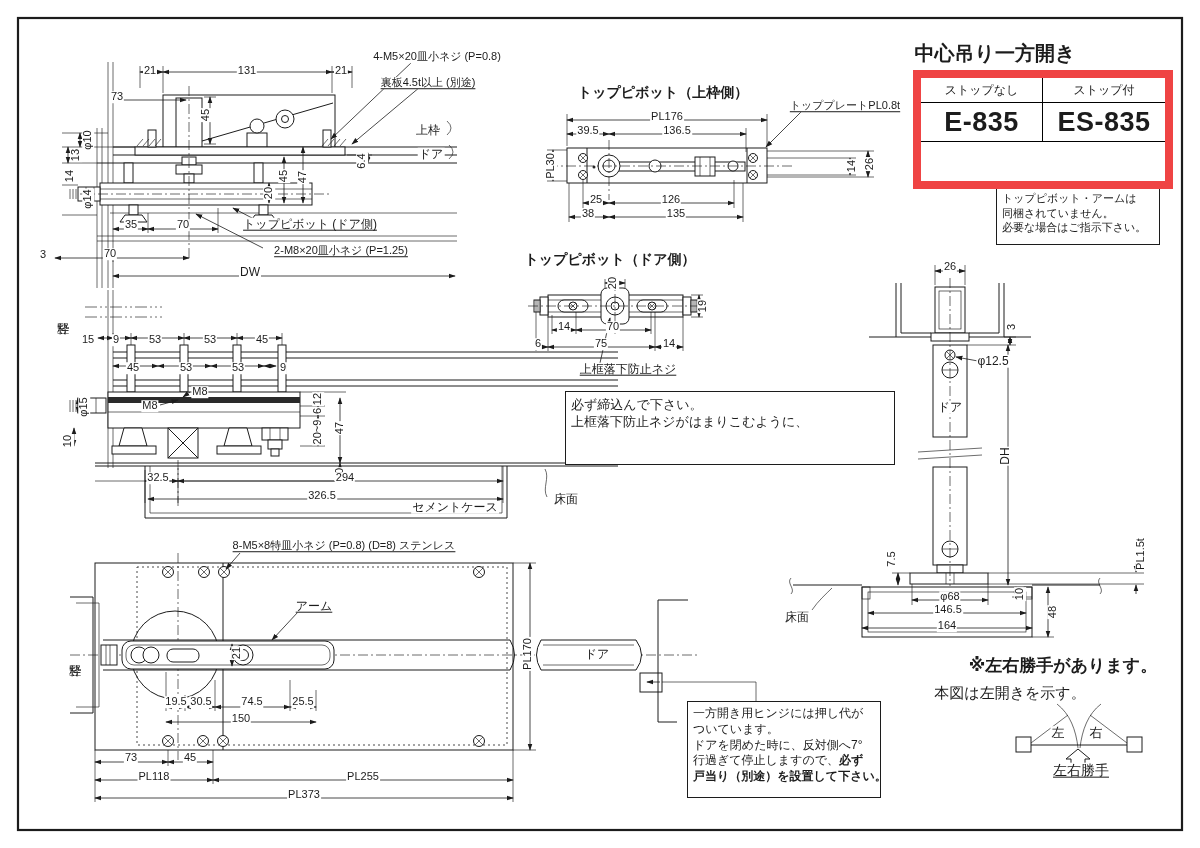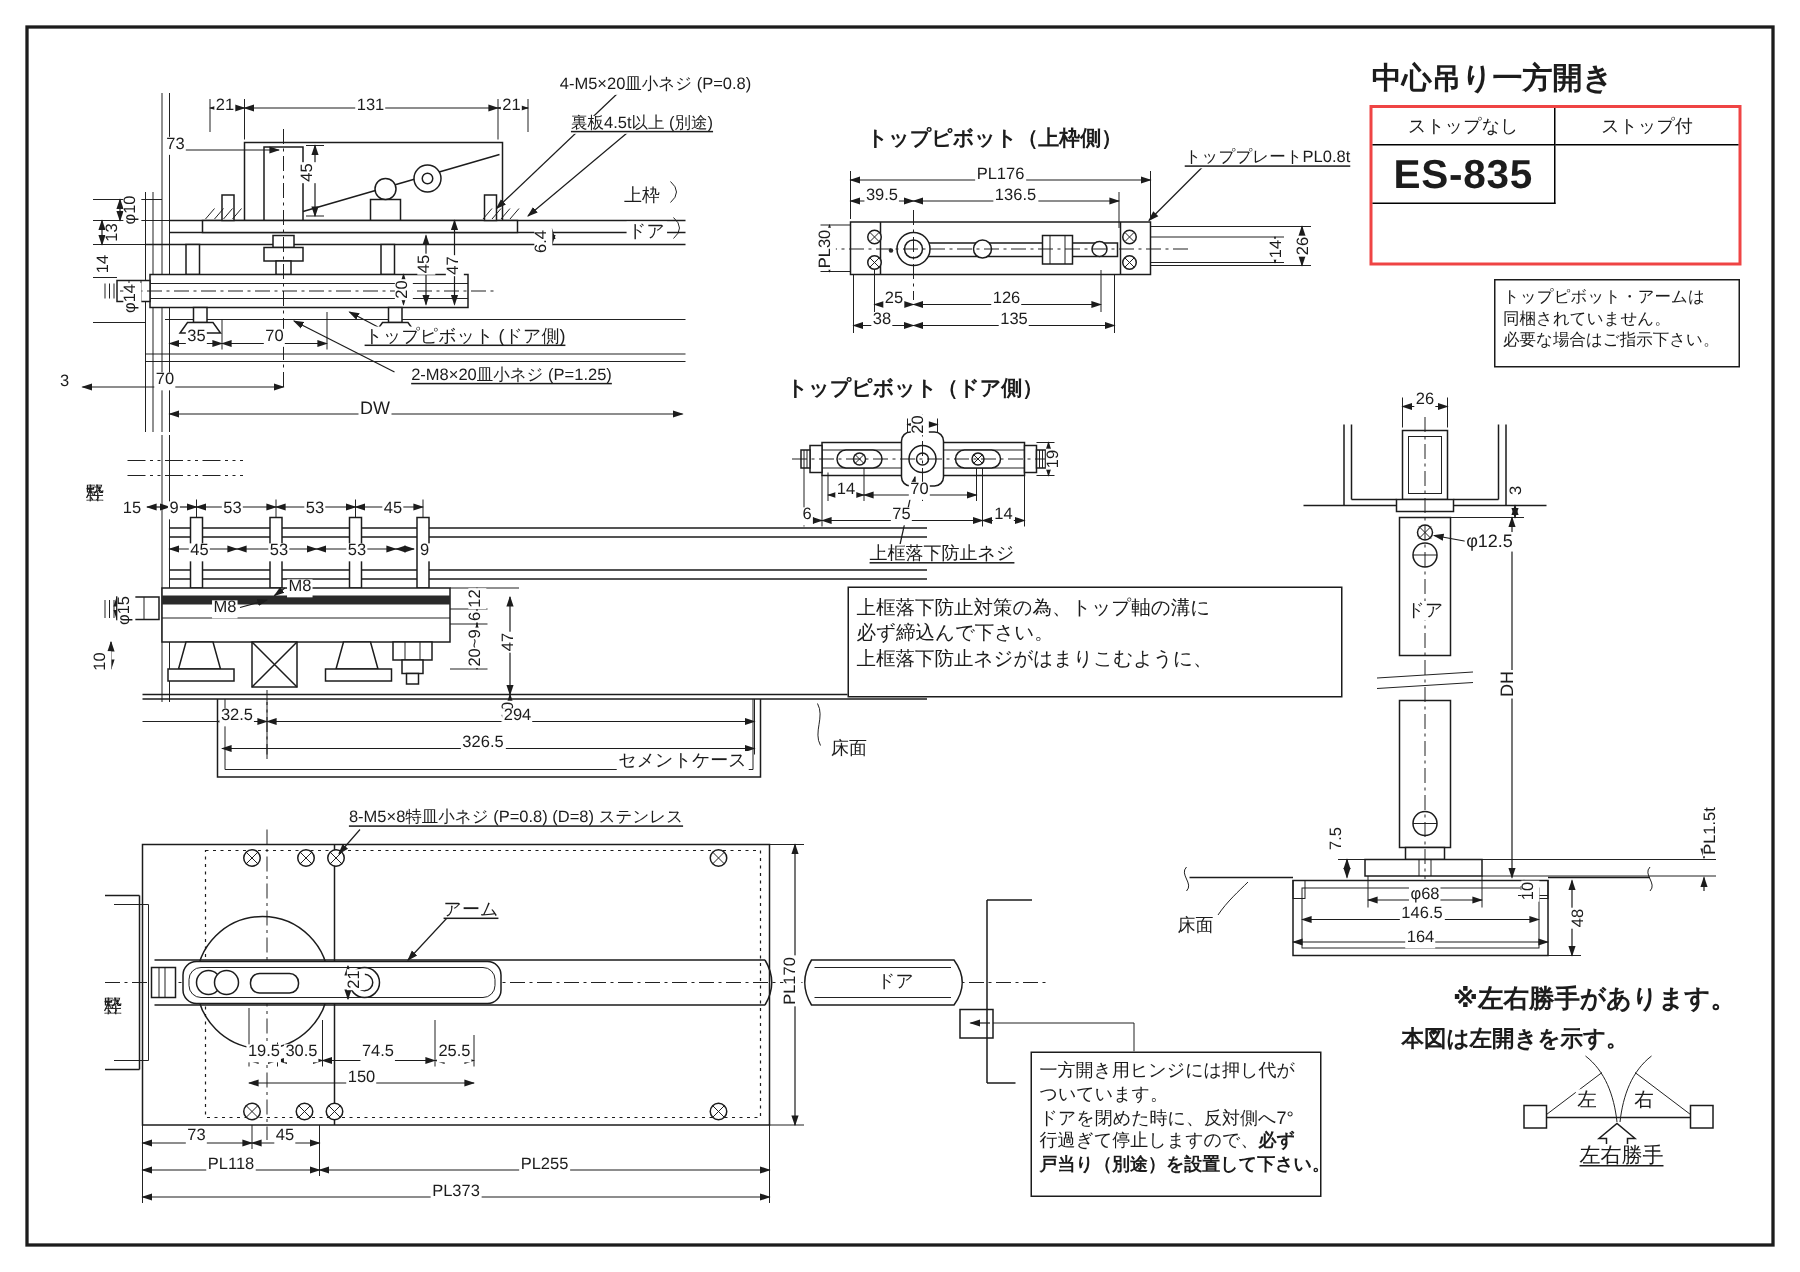--- a/index.html
+++ b/index.html
@@ -17,21 +17,21 @@
   #labels-layer,#notes-layer{position:absolute;left:0;top:0;width:1200px;height:848px;pointer-events:none;}
   .lbl{position:absolute;transform:translate(-50%,-50%);font-size:11px;line-height:1.05;
        white-space:nowrap;background:#fff;padding:0 1px;}
   .lbl.rot{transform:translate(-50%,-50%) rotate(-90deg);}
   .lbl.vert{writing-mode:vertical-rl;background:none;}
   .lbl.bold{font-weight:bold;}
   .lbl.und{text-decoration:underline;text-underline-offset:2px;}
   .note-box{position:absolute;border:1px solid #1c1c1c;background:#fff;padding:4px 5px;
             line-height:1.32;white-space:nowrap;}
   #model-table{position:absolute;left:913px;top:70px;width:244px;height:103px;
-               border:2px solid #ef4444;display:grid;grid-template-columns:1fr 1fr;
+               border:8px solid #ef4444;display:grid;grid-template-columns:1fr 1fr;
                grid-template-rows:25px 1fr 1fr;background:#fff;}
   #model-table .cell{border-right:1.5px solid #000;border-bottom:1.5px solid #000;
                display:flex;align-items:center;justify-content:center;}
   #model-table .cell:nth-child(2n){border-right:none;}
   #model-table .cell:nth-child(5),#model-table .cell:nth-child(6){border-bottom:none;}
   #model-table .hdr{font-size:12px;}
   #model-table .mdl{font-size:27px;font-weight:bold;letter-spacing:0.5px;}
 </style>
 </head>
 <body>
@@ -325,21 +325,20 @@
   </g>
 </svg>
 
 <div id="notes-layer">
       <div class="note-box" style="left: 996px; top: 186px; width: 152px; height: 49px; font-size: 11px;">
         <div><span>トップピボット・アームは</span></div>
         <div><span>同梱されていません。</span></div>
         <div><span>必要な場合はご指示下さい。</span></div>
       </div>
       <div class="note-box" style="left: 565px; top: 391px; width: 318px; height: 64px; font-size: 13px;">
-        <div><span>上框落下防止対策の為、トップ軸の溝に</span></div>
         <div><span>必ず締込んで下さい。</span></div>
         <div><span>上框落下防止ネジがはまりこむように、</span></div>
       </div>
       <div class="note-box" style="left: 687px; top: 701px; width: 182px; height: 87px; font-size: 12px;">
         <div><span>一方開き用ヒンジには押し代が</span></div>
         <div><span>ついています。</span></div>
         <div><span>ドアを閉めた時に、反対側へ7°</span></div>
         <div><span>行過ぎて停止しますので、</span><span style="font-weight: bold;">必ず</span></div>
         <div><span style="font-weight: bold; font-family: Liberation Mono, monospace;">戸当り（別途）を設置して下さい。</span></div>
       </div>
@@ -438,25 +437,26 @@
       <span class="lbl" style="left: 201px; top: 702px;">30.5</span>
       <span class="lbl" style="left: 252px; top: 702px;">74.5</span>
       <span class="lbl" style="left: 303px; top: 702px;">25.5</span>
       <span class="lbl" style="left: 241px; top: 719px;">150</span>
       <span class="lbl" style="left: 131px; top: 758px;">73</span>
       <span class="lbl" style="left: 190px; top: 758px;">45</span>
       <span class="lbl" style="left: 154px; top: 777px;">PL118</span>
       <span class="lbl" style="left: 363px; top: 777px;">PL255</span>
       <span class="lbl" style="left: 304px; top: 795px;">PL373</span>
       <span class="lbl bold" style="left: 1063px; top: 666px; font-size: 17px;">※左右勝手があります。</span>
-      <span class="lbl" style="left: 1010px; top: 693px; font-size: 15px; font-weight: bold;">本図は左開きを示す。</span>
+      <span class="lbl" style="left: 1010px; top: 693px; font-size: 15px;">本図は左開きを示す。</span>
       <span class="lbl" style="left: 1058px; top: 733px; font-size: 13px;">左</span>
       <span class="lbl" style="left: 1096px; top: 733px; font-size: 13px;">右</span>
       <span class="lbl und" style="left: 1081px; top: 770px; font-size: 14px;">左右勝手</span>
     </div>
 
 <div id="model-table">
   <div class="cell hdr">ストップなし</div>
   <div class="cell hdr">ストップ付</div>
+  <div class="cell mdl">E-835</div>
   <div class="cell mdl">ES-835</div>
 </div>
 
 </div>
 
 </body></html>

